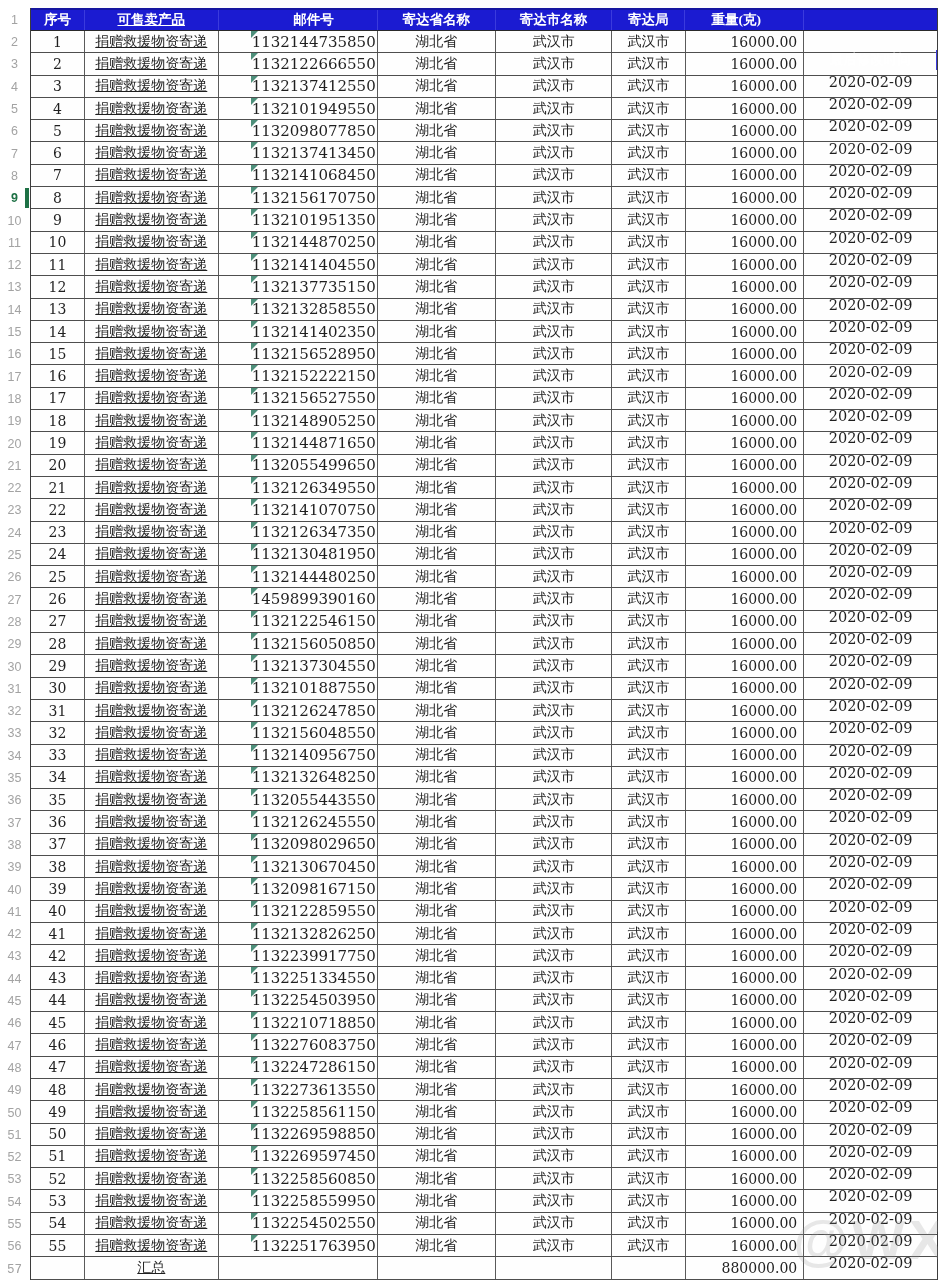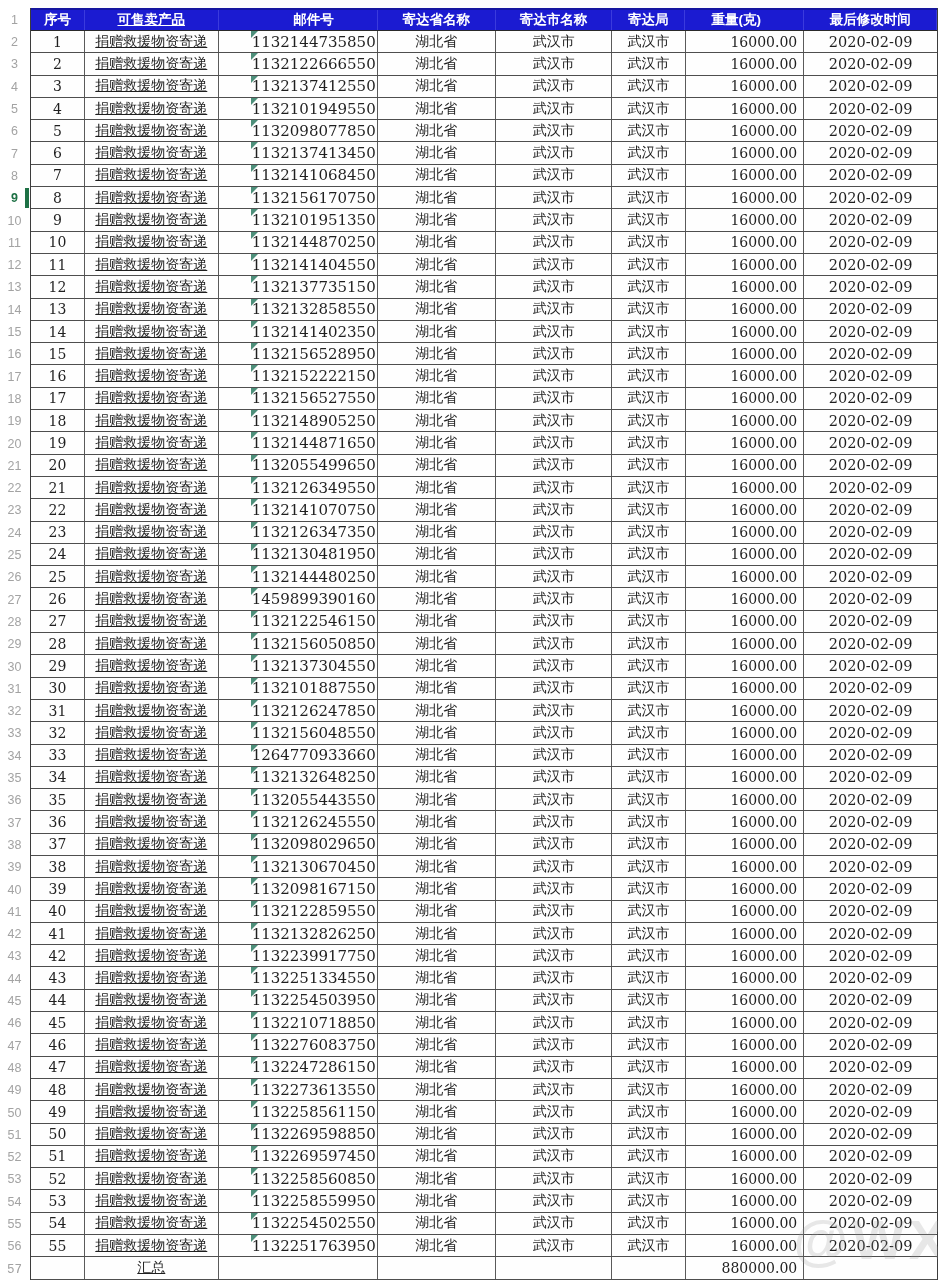--- a/index.html
+++ b/index.html
@@ -49,23 +49,23 @@
     border-right:1px solid #3b3bdd;
   }
   
   .c0 { width:56px; }
   .c1 { width:139px;text-decoration:underline; }
   .c2 { width:132px;margin-left:32px; }
   .c3 { width:123px; }
   .c4 { width:121px; }
   .c5 { width:76px; }
   .c6 { width:123px; justify-content:flex-end; padding-right:6px; }
-  .c7 { width:138px; font-size:14.5px; }
+  .c7 { width:138px; font-size:14.5px;margin-top:40px; }
   .c2 { font-size:15px; }
-  .header .c6 { justify-content:center; padding-right:16px; }
+  .header .c6 { justify-content:center; padding-right:16px;font-family:Liberation Serif, serif; }
   
   .tri {
     position:absolute; left:0; top:0; width:0; height:0;
     border-top:7px solid #4d8f7a; border-right:7px solid transparent;
   }
   
   .row.summary .cell { font-family:"DejaVu Serif","Liberation Serif",serif; }
   
   #watermark {
     position:absolute; right:-12px; bottom:8px;
@@ -1017,21 +1017,21 @@
         </div>
         <div class="row">
           <div class="cell c0">
             <span>33</span>
           </div>
           <div class="cell c1">
             <span>捐赠救援物资寄递</span>
           </div>
           <div class="cell c2">
             <span class="tri"></span>
-            <span>1264770933660</span>
+            <span>1132140956750</span>
           </div>
           <div class="cell c3">
             <span>湖北省</span>
           </div>
           <div class="cell c4">
             <span>武汉市</span>
           </div>
           <div class="cell c5">
             <span>武汉市</span>
           </div>

